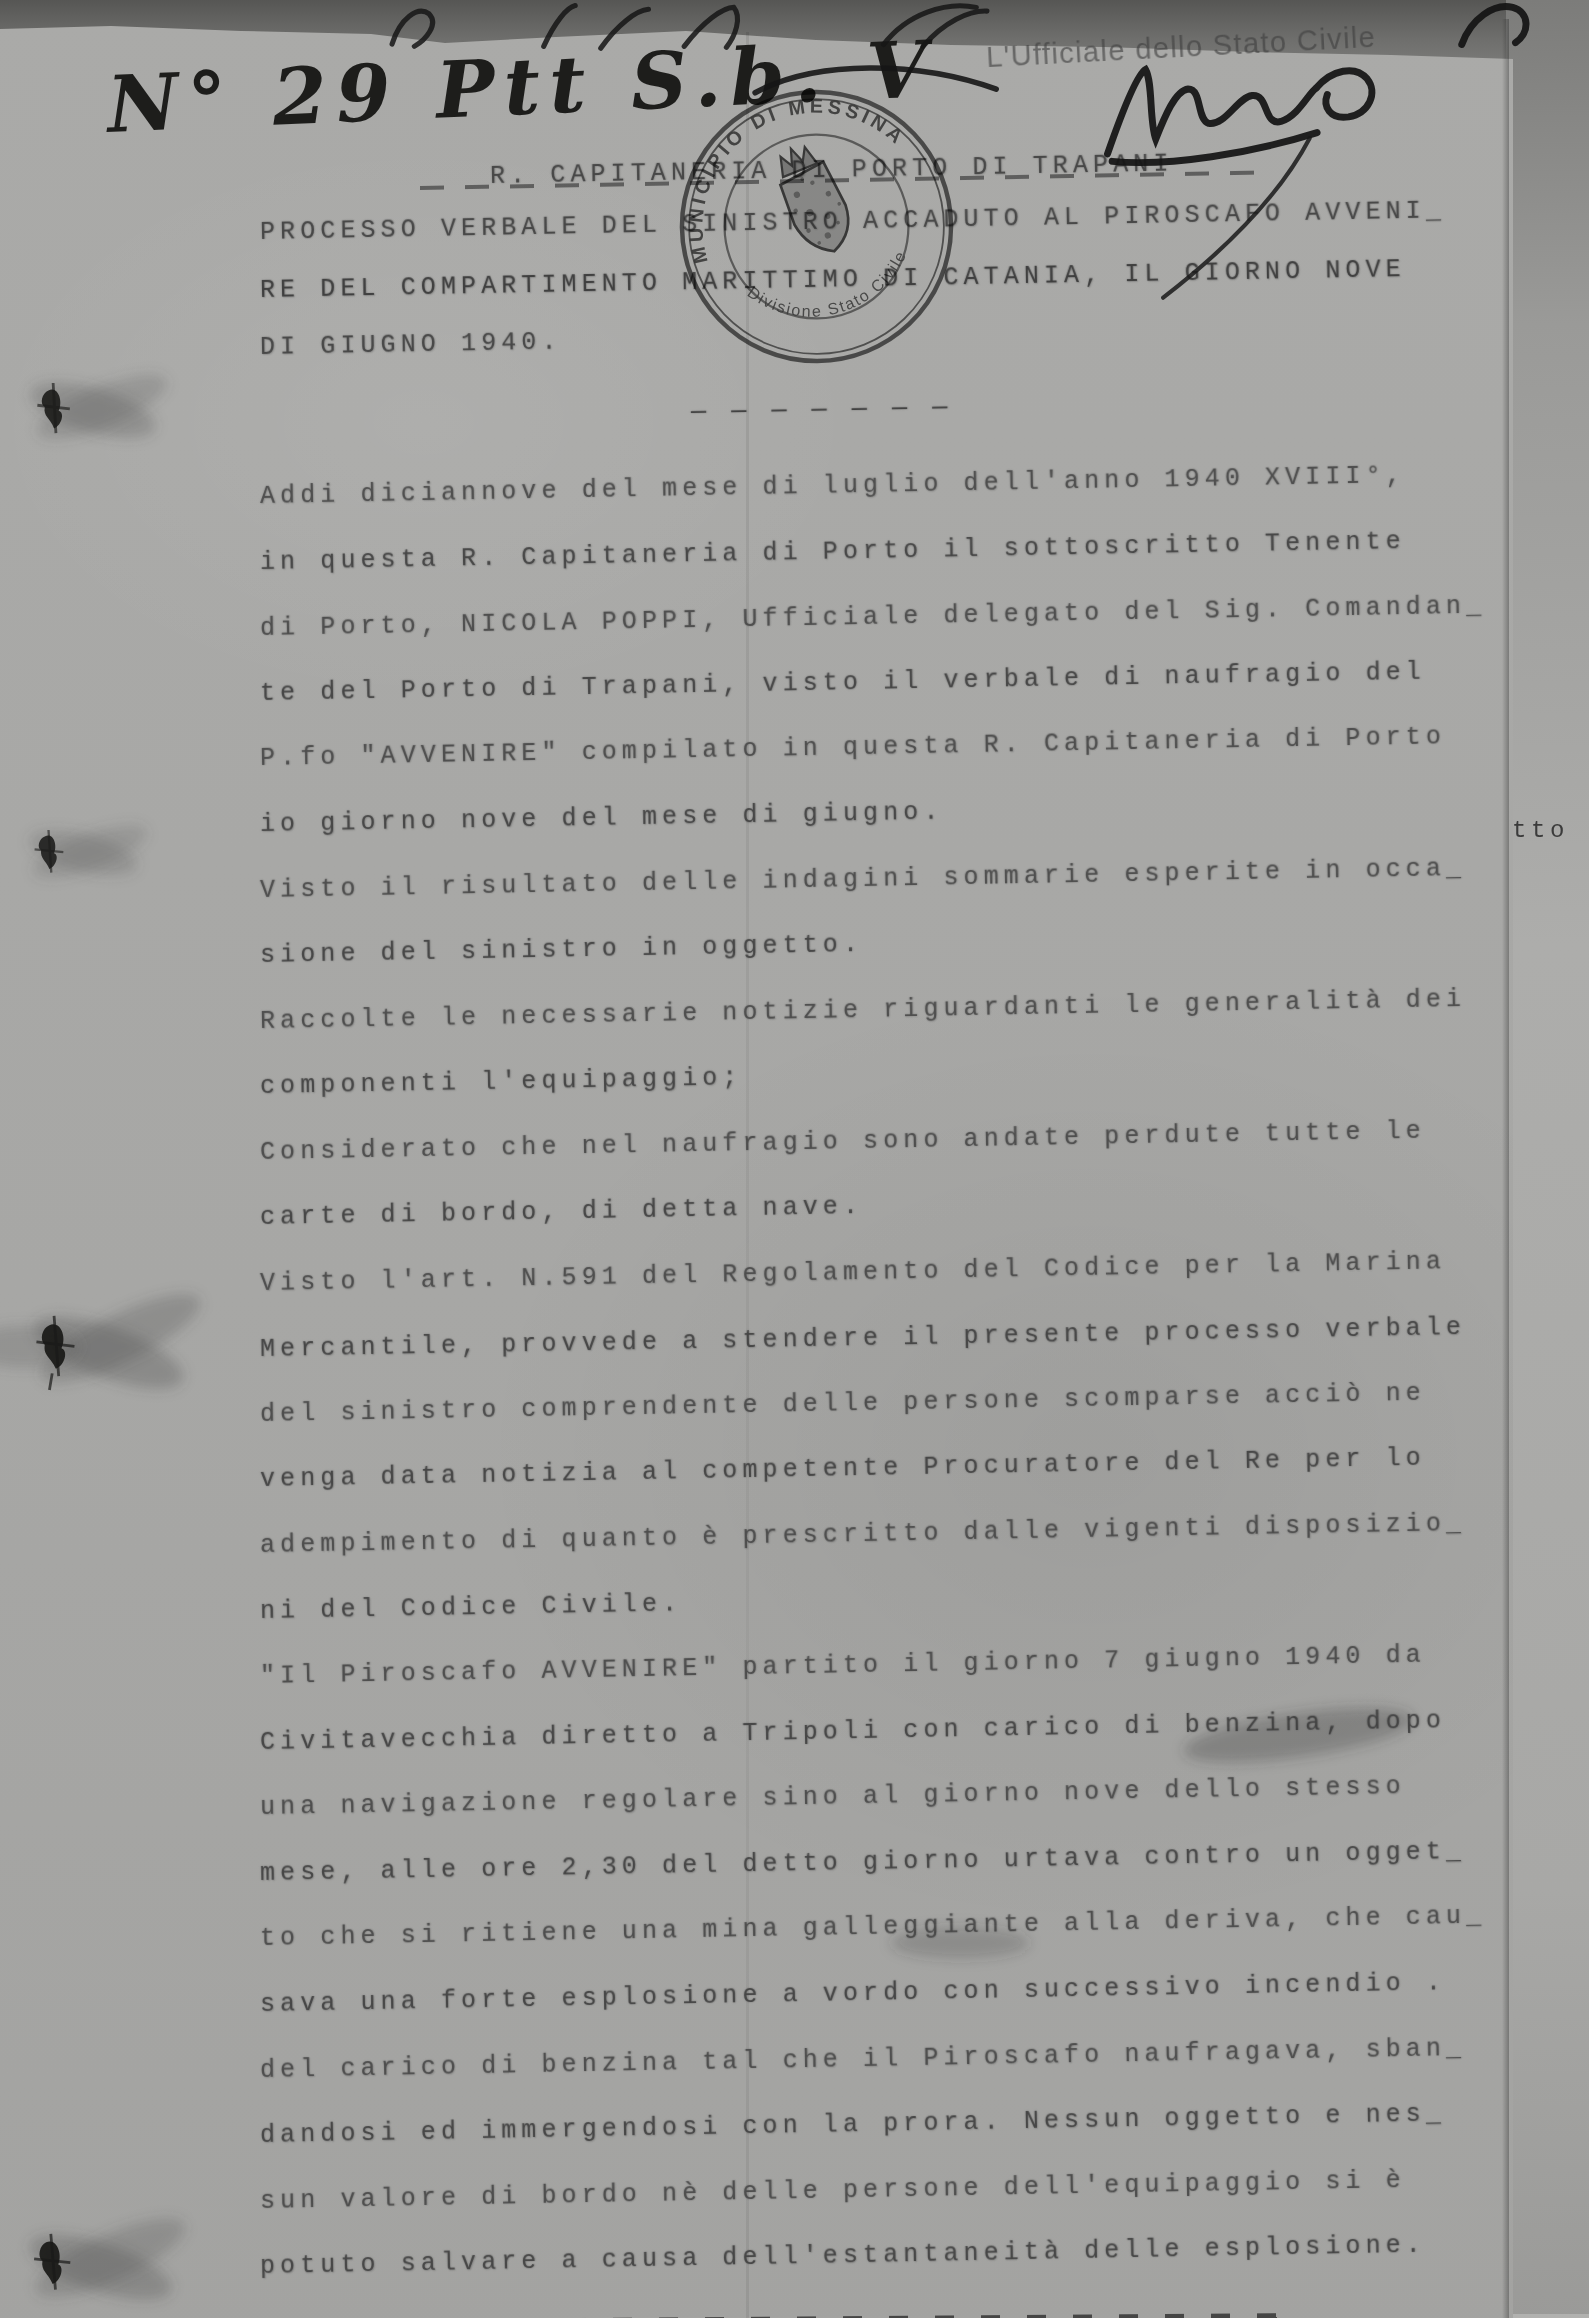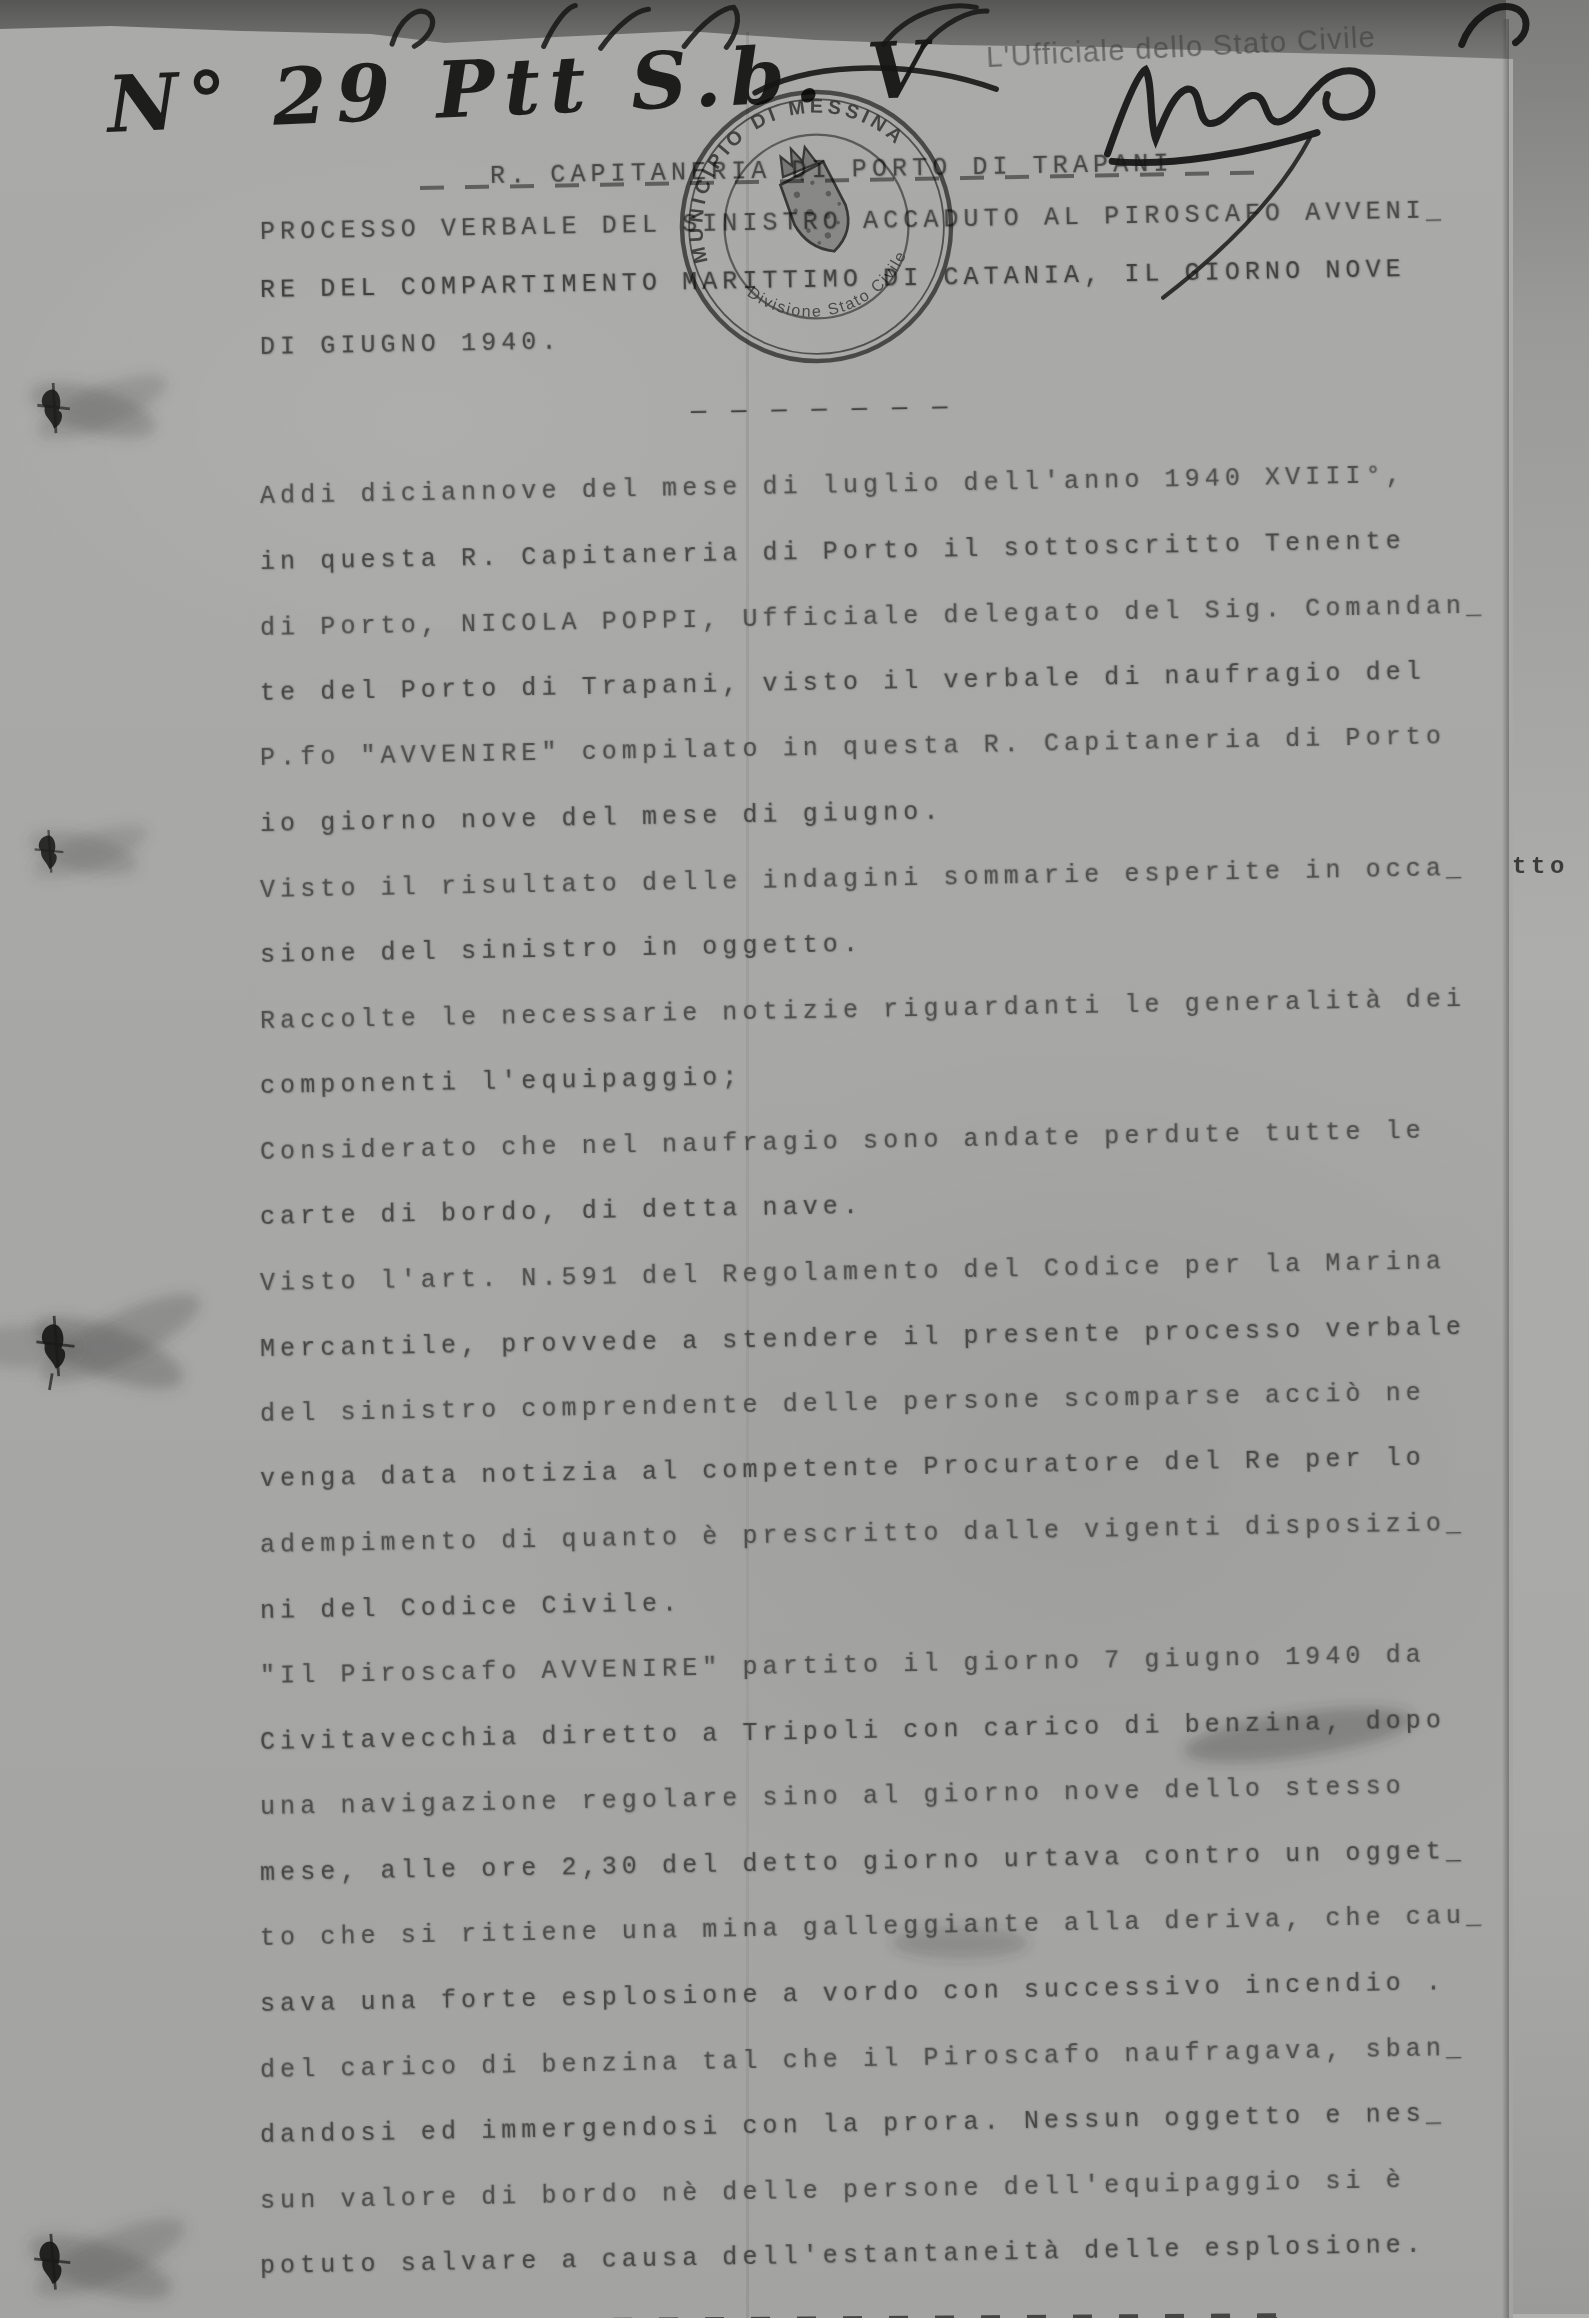--- a/index.html
+++ b/index.html
@@ -41,23 +41,23 @@
     color:rgba(56,56,56,.78);
     text-shadow:0 0 1.9px rgba(95,95,95,.55),0.9px 0.5px 1.4px rgba(80,80,80,.25);
     filter:blur(0.2px);
     transform:rotate(-1.05deg);transform-origin:0 50%;}
   .tline:nth-child(even){opacity:.92;}
   .thead{color:rgba(50,50,50,.82);}
   .t-underline{left:420px;top:186px;width:842px;height:3.7px;opacity:.75;
     transform:rotate(-1.05deg);transform-origin:0 50%;
     background:repeating-linear-gradient(90deg,rgba(45,45,45,.8) 0 24px,rgba(45,45,45,0) 24px 45px);}
 
-  .fragment-tto{left:1512px;top:853px;
+  .fragment-tto{left:1512px;top:817px;
     font-family:"Liberation Mono","DejaVu Sans Mono",monospace;
-    font-size:24px;letter-spacing:4.6px;color:rgba(40,40,40,.85);font-weight:bold;}
+    font-size:24px;letter-spacing:4.6px;color:rgba(40,40,40,.85);}
 
   
   .protocol{left:107px;top:41px;
     font-family:"DejaVu Serif","Liberation Serif",serif;
     font-style:italic;font-weight:600;
     font-size:78px;letter-spacing:9.3px;color:#1d1d1b;
     transform:rotate(-2.5deg);white-space:pre;}
 
   .official-label{left:986px;top:29px;width:464px;
     font-family:"Liberation Sans",sans-serif;

